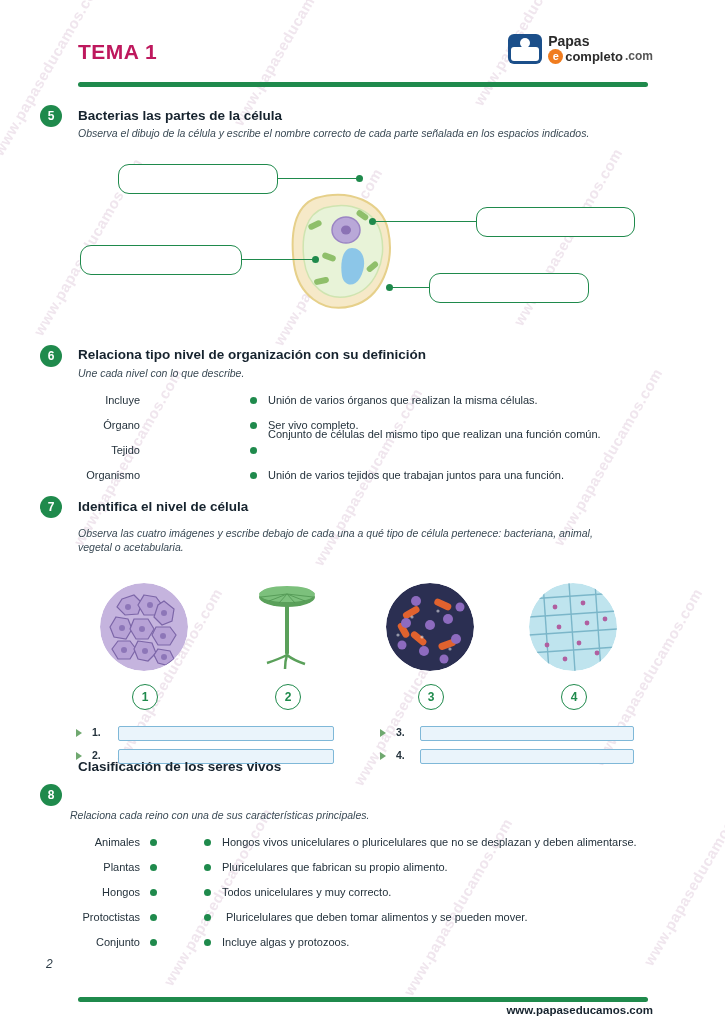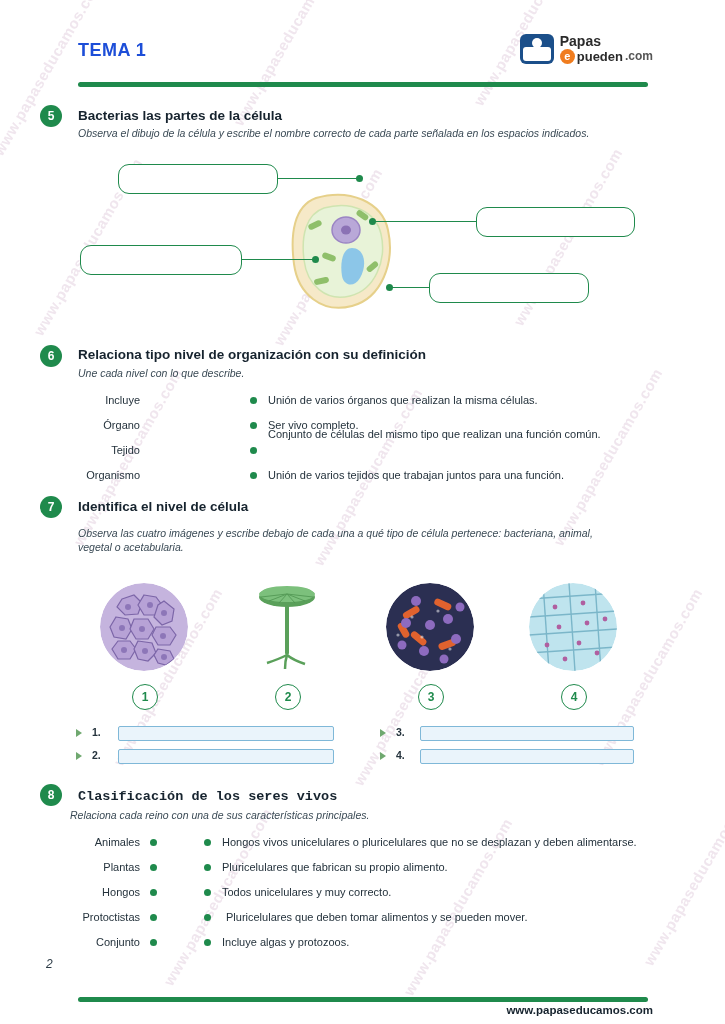--- a/index.html
+++ b/index.html
@@ -25,21 +25,21 @@
     letter-spacing:.5px;
   }
 
   .content{position:relative;z-index:2;}
 
   
   .header{
     position:absolute;left:78px;top:40px;width:570px;
   }
   .tema{
-    font-size:18px;font-weight:700;letter-spacing:.5px;color:#1d4ed8;
+    font-size:21px;font-weight:700;letter-spacing:.5px;color:#be185d;
   }
   .rule{
     position:absolute;left:78px;top:82px;width:570px;height:5px;
     background:#1f8a4c;border-radius:3px;
   }
   .logo{
     position:absolute;right:72px;top:34px;display:flex;align-items:center;gap:6px;
   }
   .logo-mark{
     width:34px;height:30px;border-radius:6px;background:#1b4f8a;
@@ -162,21 +162,21 @@
       <div class="tema">TEMA 1</div>
     </div>
     <div class="rule"></div>
 
     <div class="logo">
       <div class="logo-mark"></div>
       <div class="logo-text">
         <div class="logo-line1">Papas</div>
         <div class="logo-line2">
           <span class="logo-e">e</span>
-          <span>pueden</span>
+          <span>completo</span>
           <span class="logo-dotcom">.com</span>
         </div>
       </div>
     </div>
 
     <div class="num" style="left:40px;top:105px;">5</div>
     <div class="ex-title" style="left:78px;top:108px;">Bacterias las partes de la célula</div>
     <div class="ex-sub" style="left:78px;top:126px;width:580px;">Observa el dibujo de la célula y escribe el nombre correcto de cada parte señalada en los espacios indicados.</div>
 
     <div class="cell-wrap">
@@ -351,21 +351,21 @@
 
     <div class="tri" style="left:380px;top:729px;"></div>
     <div class="anslabel" style="left:396px;top:726px;">3.</div>
     <div class="ansline" style="left:420px;top:726px;width:212px;"></div>
 
     <div class="tri" style="left:380px;top:752px;"></div>
     <div class="anslabel" style="left:396px;top:749px;">4.</div>
     <div class="ansline" style="left:420px;top:749px;width:212px;"></div>
 
     <div class="num" style="left:40px;top:784px;">8</div>
-    <div class="ex-title" style="left:78px;top:789px;font-family:Liberation Mono, monospace;">Clasificación de los seres vivos</div>
+    <div class="ex-title" style="left:78px;top:759px;">Clasificación de los seres vivos</div>
     <div class="ex-sub" style="left:70px;top:808px;width:560px;">Relaciona cada reino con una de sus características principales.</div>
 
     <div class="match-left" style="left:24px;top:836px;width:116px;">Animales</div>
     <div class="match-left" style="left:24px;top:861px;width:116px;">Plantas</div>
     <div class="match-left" style="left:24px;top:886px;width:116px;">Hongos</div>
     <div class="match-left" style="left:24px;top:911px;width:116px;">Protoctistas</div>
     <div class="match-left" style="left:24px;top:936px;width:116px;">Conjunto</div>
 
     <div class="mdot" style="left:150px;top:839px;"></div>
     <div class="mdot" style="left:150px;top:864px;"></div>

